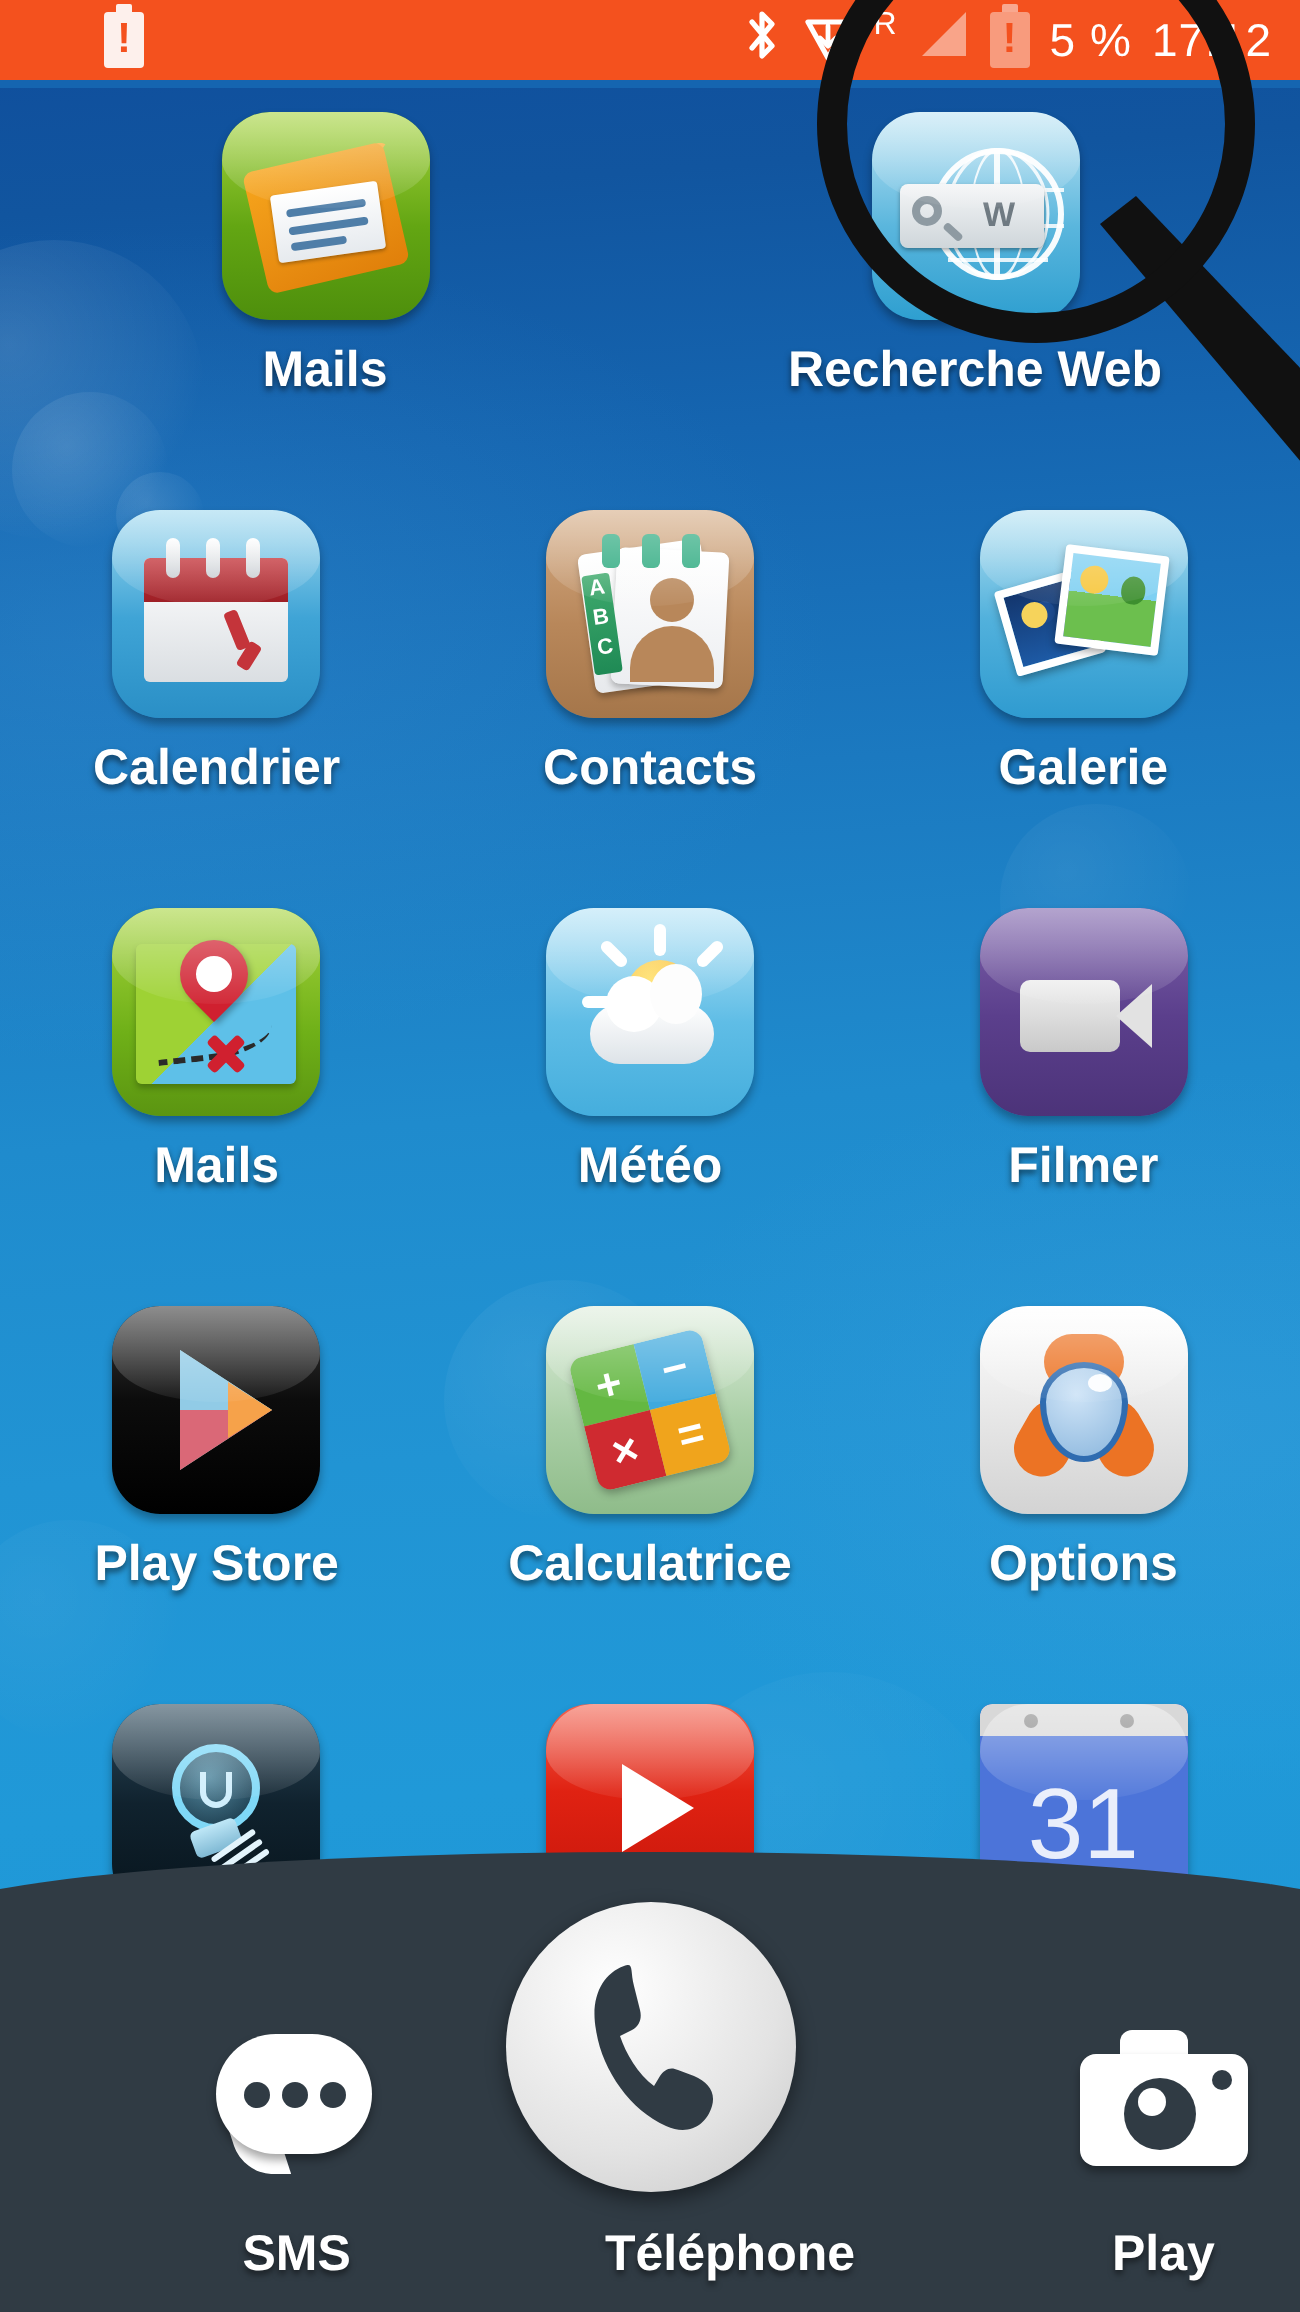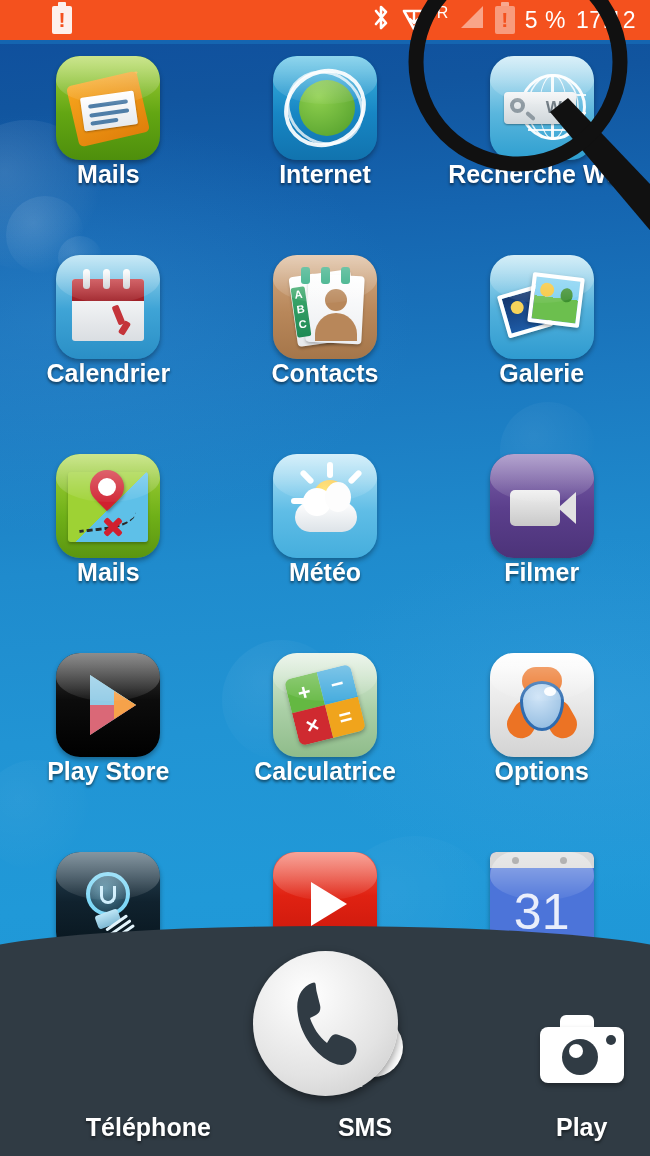--- a/index.html
+++ b/index.html
@@ -97,21 +97,21 @@
     overflow:hidden;
     flex:0 0 auto;
   }
   .icon::after { 
     content:""; position:absolute; left:0; top:0; width:100%; height:46%;
     background:linear-gradient(180deg, rgba(255,255,255,.42), rgba(255,255,255,.05));
     border-radius:24px 24px 50% 50%/24px 24px 24px 24px;
     pointer-events:none;
   }
   .label {
-    color:#ffffff; font-size:25px; font-weight:bold;
+    margin-top:11px; color:#ffffff; font-size:25px; font-weight:bold;
     text-shadow:0 2px 3px rgba(0,0,0,.55);
     white-space:nowrap;
     font-family:"Liberation Sans", sans-serif;
   }
 
   
   .ic-mails    { background:linear-gradient(180deg,#a5d33c,#63a613 55%,#4e8f0c); }
   .ic-internet { background:linear-gradient(180deg,#3fb7e0,#1786c4 55%,#1173ae); }
   .ic-search   { background:linear-gradient(180deg,#bfe5f4,#5ab6dd 55%,#2e9fd0); }
   .ic-calendar { background:linear-gradient(180deg,#9fd9ef,#3fa4d6 52%,#2a8fc6); }
@@ -353,28 +353,20 @@
             <div class="env-body"></div>
           <div class="env-letter">
               <i></i>
               <i></i>
               <i></i>
             </div>
         </div>
         <div class="label">Mails</div>
       </div>
       <div class="cell">
-        <div class="icon ic-internet">
-          <div class="globe"></div>
-            <div class="orbit"></div>
-            <div class="orbit2"></div>
-        </div>
-        <div class="label">Internet</div>
-      </div>
-      <div class="cell">
         <div class="icon ic-search">
           <div class="wglobe"></div>
           <div class="wmer wm1"></div>
             <div class="wmer wm2"></div>
           <div class="wlat wl1"></div>
             <div class="wlat wl2"></div>
             <div class="wlat wl3"></div>
           <div class="sbox"></div>
             <div class="smag"></div>
           <div class="sW">W</div>
@@ -514,34 +506,34 @@
         </div>
         <div class="label"></div>
       </div>
     </div>
 
   </div>
 
   <div id="dock"></div>
   <div id="dockrow">
     <div class="dcell">
-      <div class="dicon" style="opacity:0"></div>
-      <div class="dlabel">Téléphone</div>
-    </div>
-    <div class="dcell">
       <div class="dicon">
         <div class="sms-tail"></div>
           <div class="sms-b"></div>
         <div class="sms-dot sd1"></div>
           <div class="sms-dot sd2"></div>
           <div class="sms-dot sd3"></div>
       </div>
       <div class="dlabel">SMS</div>
     </div>
     <div class="dcell">
+      <div class="dicon" style="opacity:0"></div>
+      <div class="dlabel">Téléphone</div>
+    </div>
+    <div class="dcell">
       <div class="dicon">
         <div class="cam-hump"></div>
           <div class="cam-body"></div>
         <div class="cam-lens"></div>
           <div class="cam-flash"></div>
       </div>
       <div class="dlabel">Play</div>
     </div>
   </div>
 

